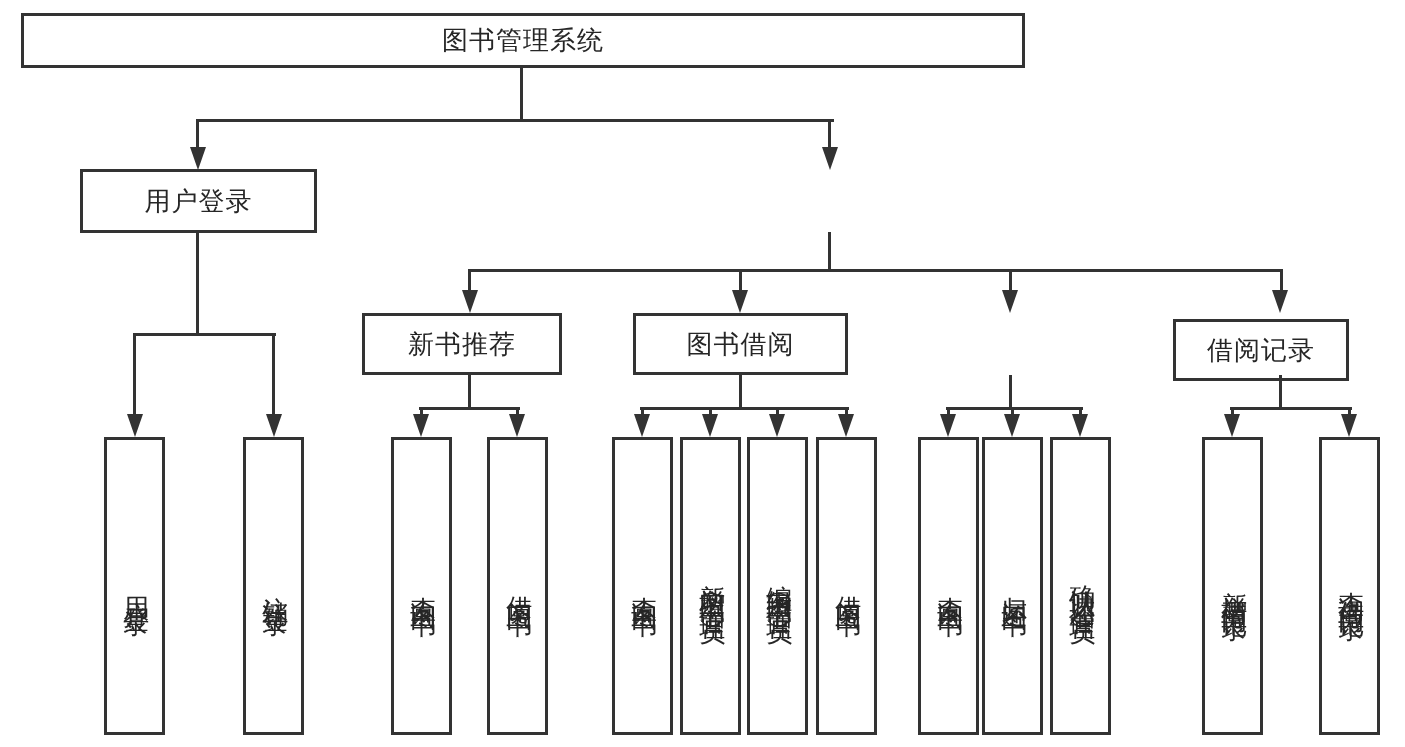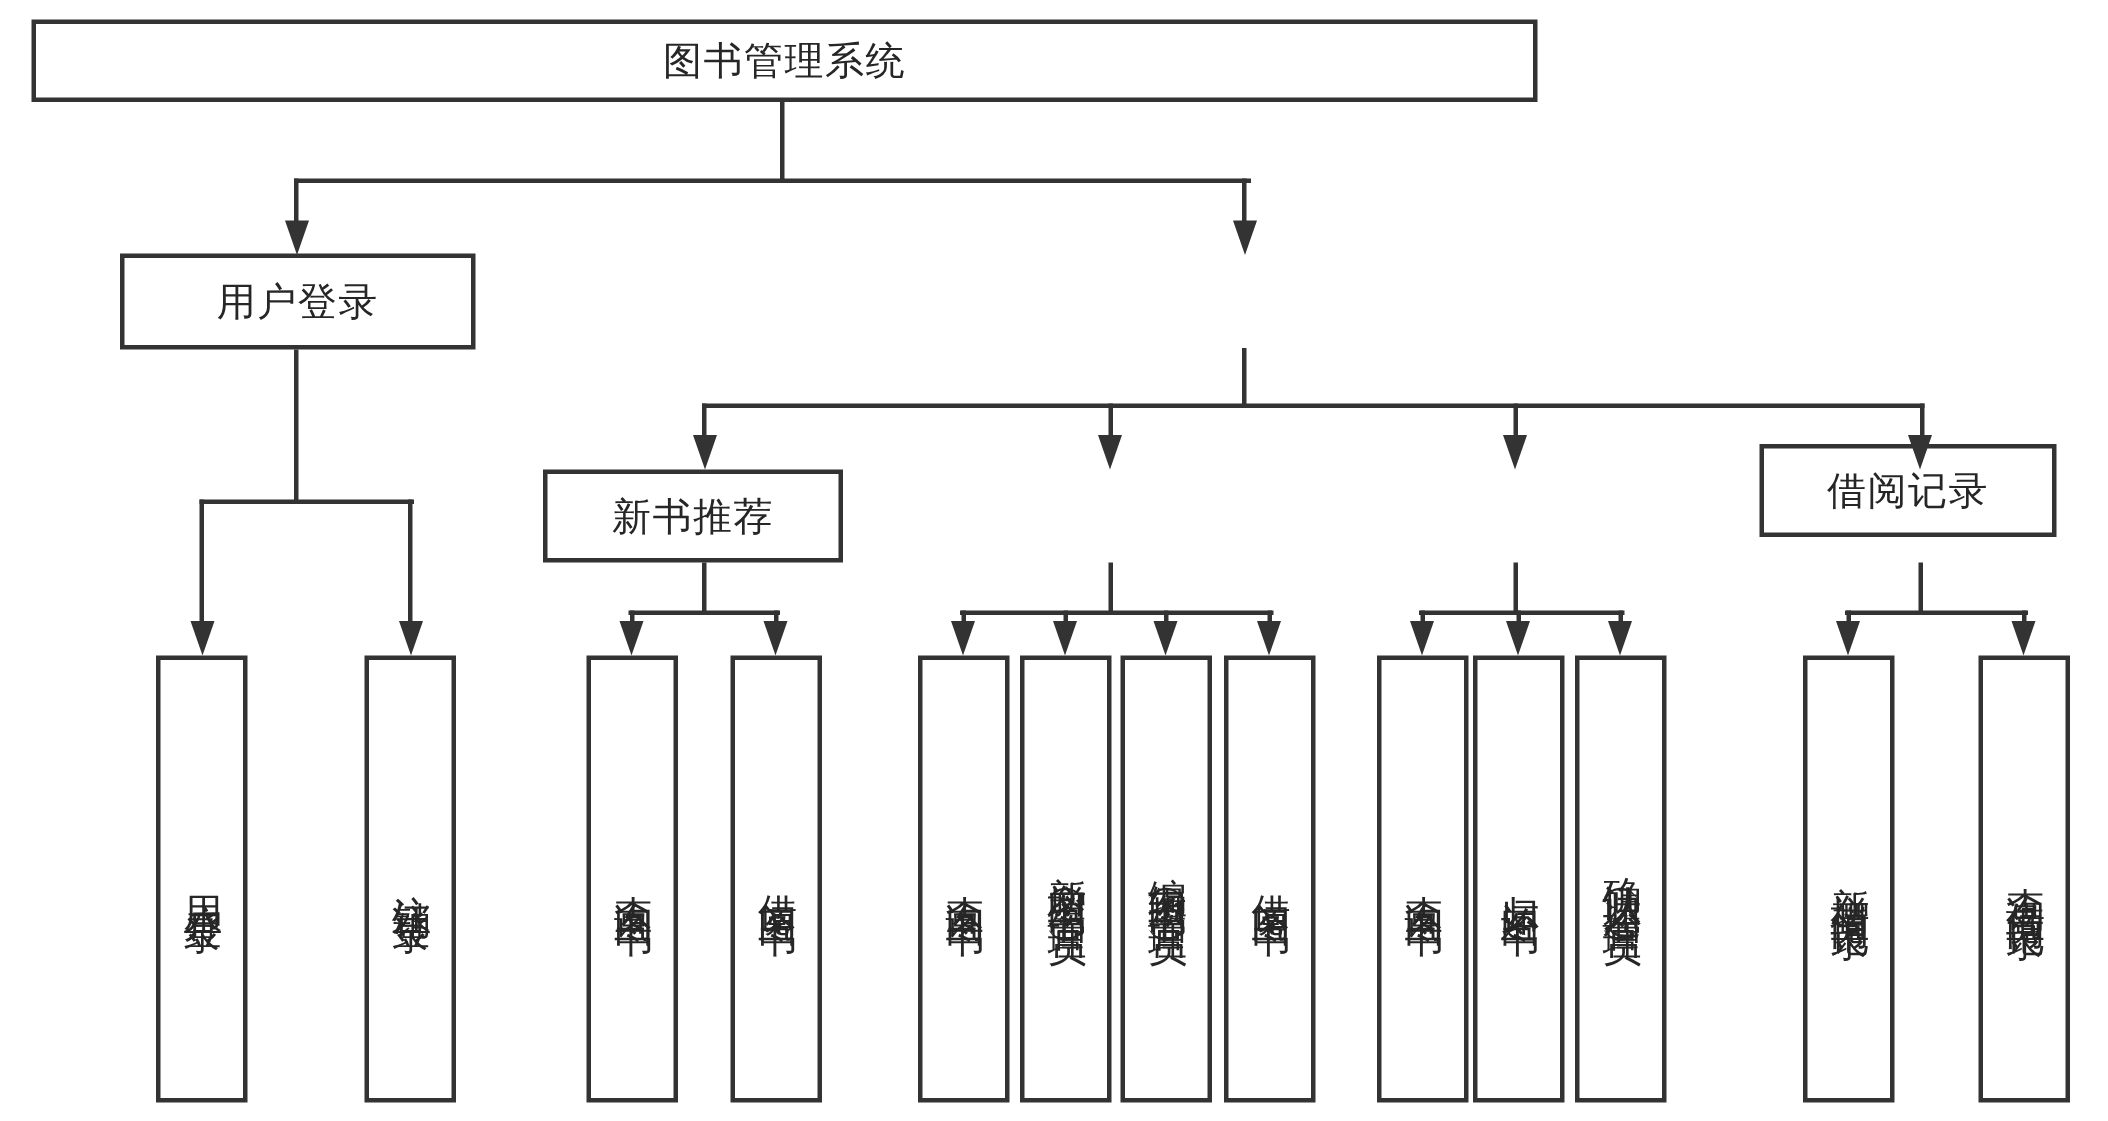--- a/index.html
+++ b/index.html
@@ -6,21 +6,21 @@
     --line:#333333;
     --text:#262626;
     --wm:#bababa;
     --bg:#ffffff;
   }
   html,body{margin:0;padding:0;background:var(--bg);}
   #stage{
     position:relative;
     width:1405px;height:747px;
     background:var(--bg);
-    font-family:Liberation Serif, serif;
+    font-family:Liberation Mono, monospace;
     overflow:hidden;
   }
   .box{
     position:absolute;
     box-sizing:border-box;
     border:3px solid var(--line);
     background:#fff;
     display:flex;align-items:center;justify-content:center;
     color:var(--text);
     font-size:26px;
@@ -61,23 +61,26 @@
 
   <div class="box" style="left:80px;top:169px;width:237px;height:64px;">
     <span>用户登录</span>
   </div>
 
 
   <div class="box" style="left:362px;top:313px;width:200px;height:62px;">
     <span>新书推荐</span>
   </div>
 
+  <div class="box" style="left:633px;top:313px;width:215px;height:62px;">
+    <span>图书借阅</span>
+  </div>
 
 
-  <div class="box" style="left:1173px;top:296px;width:198px;height:62px;">
+  <div class="box" style="left:1173px;top:319px;width:176px;height:62px;">
     <span>借阅记录</span>
   </div>
 
   <div class="box leaf" style="left:104px;top:437px;width:61px;height:298px;">
     <span class="vtext">用户登录</span>
   </div>
 
   <div class="box leaf" style="left:243px;top:437px;width:61px;height:298px;">
     <span class="vtext">注销登录</span>
   </div>

